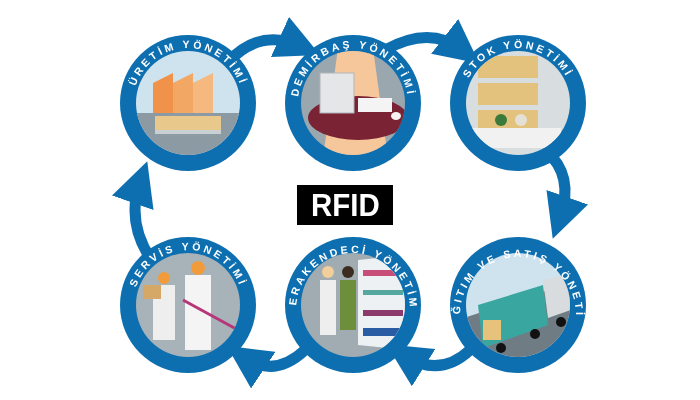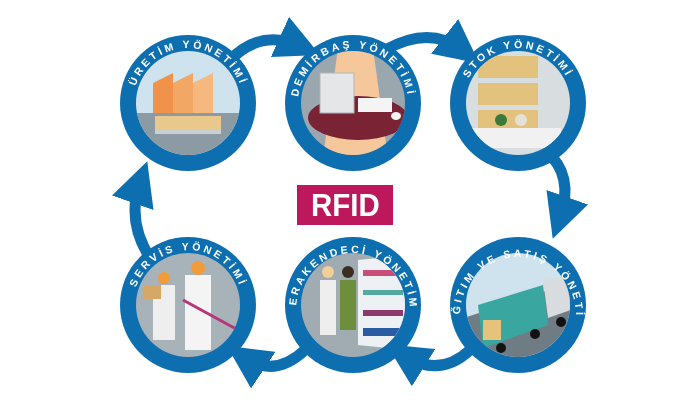--- a/index.html
+++ b/index.html
@@ -2,21 +2,21 @@
 <html><head>
 <meta charset="utf-8">
 <style>
   html, body { margin:0; padding:0; background:#ffffff; }
   body { width:700px; height:400px; position:relative; overflow:hidden; font-family:"Liberation Sans", sans-serif; }
   #stage { position:absolute; left:0; top:0; width:700px; height:400px; }
   .node { position:absolute; width:150px; height:150px; }
   .node svg { width:150px; height:150px; display:block; }
   .rfid {
     position:absolute; left:297px; top:185px; width:96px; height:40px;
-    background:#be185d; display:flex; align-items:center; justify-content:center;
+    background:#000000; display:flex; align-items:center; justify-content:center;
   }
   .rfid span { color:#ffffff; font-family:"Liberation Sans", sans-serif; font-weight:bold; font-size:32px; letter-spacing:0px; line-height:1; transform:scaleX(0.92); }
   .ring-label { font-family:"Liberation Sans", sans-serif; font-weight:bold; font-size:10.5px; fill:#ffffff; letter-spacing:3px; }
 </style>
 </head>
 <body>
 
 <div id="stage">
 
   <svg width="700" height="400" style="position:absolute;left:0;top:0">

